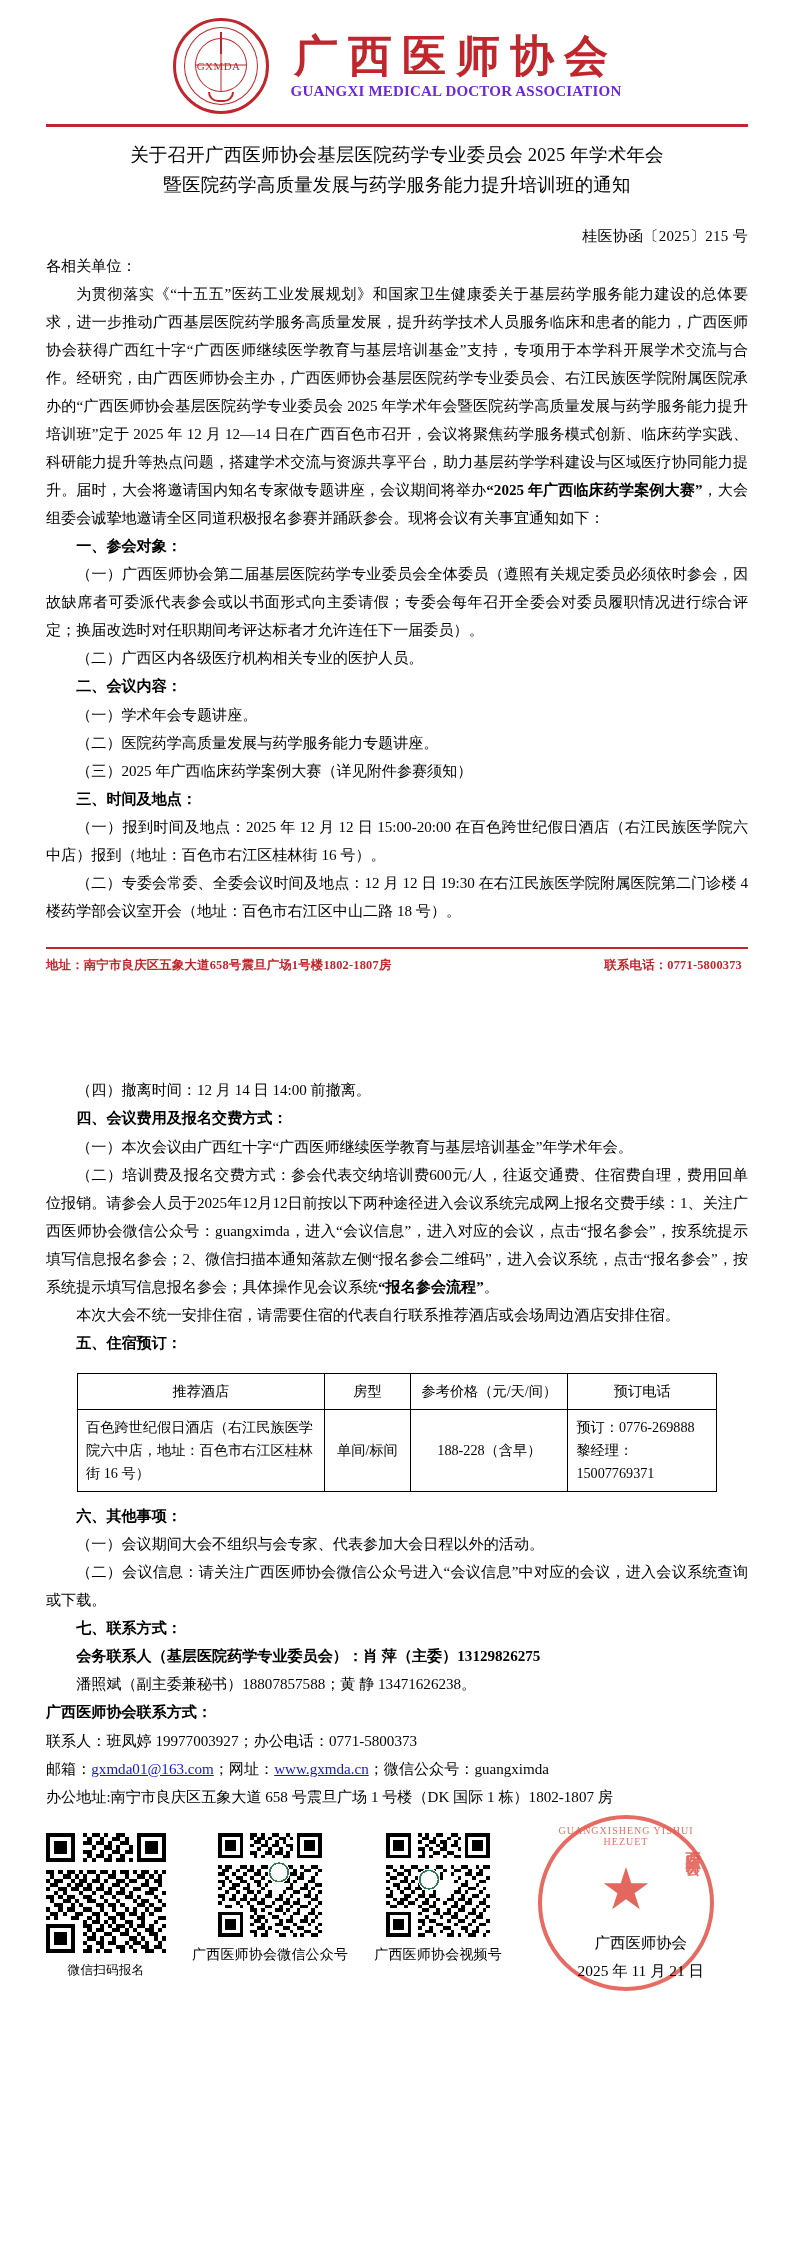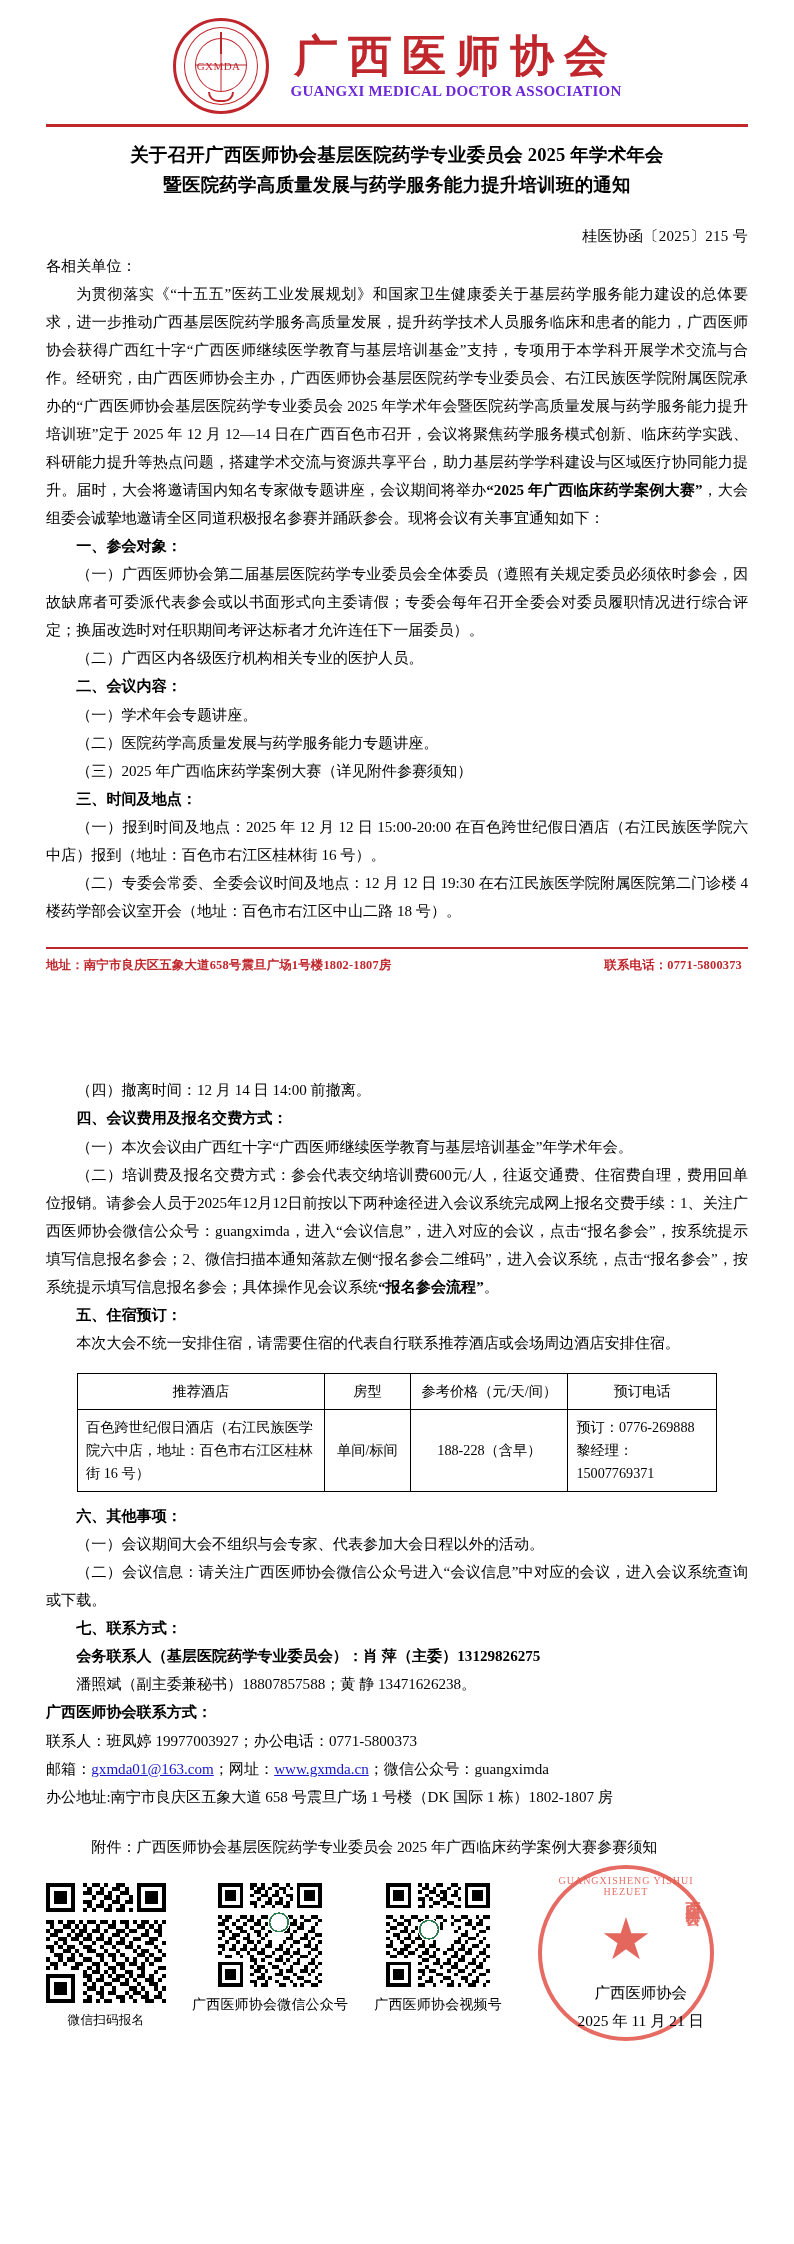--- a/index.html
+++ b/index.html
@@ -63,21 +63,21 @@
   }
   .lh-en {
     font-size:15px; font-weight:bold; color:#6d28d9;
     letter-spacing:.2px; margin-top:2px; white-space:nowrap;
     font-family:"Liberation Serif",serif;
   }
   .lh-rule { height:2.6px; background:#c0272d; margin:10px 0 0 0; }
 
   
   .doc-title {
-    text-align:center; font-size:18.5px; font-weight:bold;
+    text-align:center; font-size:18.5px; font-weight:normal;
     line-height:1.62; margin:14px 46px 0 46px; letter-spacing:.2px;
   }
   .doc-no {
     text-align:right; font-size:15px; margin:26px 46px 0 46px;
     letter-spacing:.3px;
   }
 
   
   .body { margin:6px 46px 0 46px; }
   .p {
@@ -219,22 +219,22 @@
 
   <div class="page-gap"></div>
 
   <div class="body">
     <p class="p sub">（四）撤离时间：12 月 14 日 14:00 前撤离。</p>
 
     <p class="p head">四、会议费用及报名交费方式：</p>
     <p class="p sub">（一）本次会议由广西红十字“广西医师继续医学教育与基层培训基金”年学术年会。</p>
     <p class="p sub"><span>（二）培训费及报名交费方式：参会代表交纳培训费600元/人，往返交通费、住宿费自理，费用回单位报销。请参会人员于2025年12月12日前按以下两种途径进入会议系统完成网上报名交费手续：1、关注广西医师协会微信公众号：guangximda，进入“会议信息”，进入对应的会议，点击“报名参会”，按系统提示填写信息报名参会；2、微信扫描本通知落款左侧“报名参会二维码”，进入会议系统，点击“报名参会”，按系统提示填写信息报名参会；具体操作见会议系统</span><span class="b">“报名参会流程”</span><span>。</span></p>
 
+    <p class="p sub">本次大会不统一安排住宿，请需要住宿的代表自行联系推荐酒店或会场周边酒店安排住宿。</p>
     <p class="p head">五、住宿预订：</p>
-    <p class="p sub">本次大会不统一安排住宿，请需要住宿的代表自行联系推荐酒店或会场周边酒店安排住宿。</p>
   </div>
 
   <div class="tbl-wrap">
     <table class="hotel">
       <thead>
         <tr>
           <td class="c-hotel">推荐酒店</td>
           <td class="c-room">房型</td>
           <td class="c-price">参考价格（元/天/间）</td>
           <td class="c-tel">预订电话</td>
@@ -261,21 +261,20 @@
 
     <p class="p head">七、联系方式：</p>
     <p class="p sub b">会务联系人（基层医院药学专业委员会）：肖 萍（主委）13129826275</p>
     <p class="p sub">潘照斌（副主委兼秘书）18807857588；黄 静 13471626238。</p>
     <p class="p b">广西医师协会联系方式：</p>
     <p class="p">联系人：班凤婷 19977003927；办公电话：0771-5800373</p>
     <p class="p"><span>邮箱：</span><span class="lnk">gxmda01@163.com</span><span>；网址：</span><span class="lnk">www.gxmda.cn</span><span>；微信公众号：guangximda</span></p>
     <p class="p">办公地址:南宁市良庆区五象大道 658 号震旦广场 1 号楼（DK 国际 1 栋）1802-1807 房</p>
   </div>
 
-  <div class="attach">附件：广西医师协会基层医院药学专业委员会 2025 年广西临床药学案例大赛参赛须知</div>
 
   <div class="bottom">
     <div class="qr-row">
 
       <div class="qr-item">
         <div class="qr-box">
           <svg width="120" height="120" viewBox="0 0 29 29" shape-rendering="crispEdges">
             <rect width="29" height="29" fill="#fff"></rect>
             <g fill="#000">
               <rect x="0" y="0" width="7" height="7"></rect>

